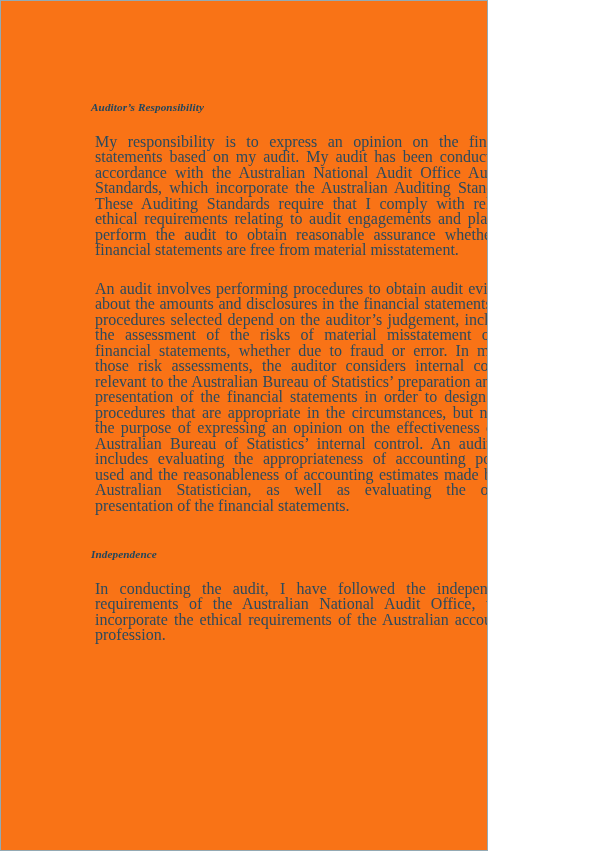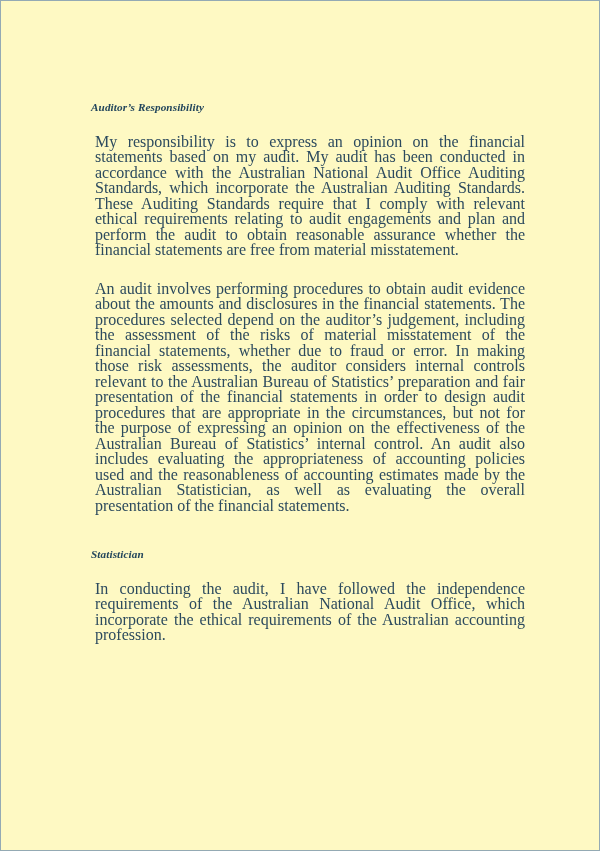--- a/index.html
+++ b/index.html
@@ -7,24 +7,24 @@
     margin: 0;
     padding: 0;
     background: #ffffff;
   }
   body {
     font-family: "Liberation Serif", "DejaVu Serif", serif;
   }
 
   .page {
     position: relative;
-    width: 600px;
+    width: 488px;
     height: 851px;
     box-sizing: border-box;
-    background: #fef9c3;
+    background: #f97316;
     border: 1px solid #94aab4;
     overflow: hidden;
   }
 
   .page-body {
     position: absolute;
     left: 90px;
     top: 99px;
     width: 438px;
   }
@@ -69,20 +69,20 @@
 
     <div class="gap-para-to-para"></div>
 
     <p class="para">An audit involves performing procedures to obtain audit evidence about the amounts and disclosures in the financial statements. The procedures selected depend on the auditor’s judgement, including the assessment of the risks of material misstatement of the financial statements, whether due to fraud or error. In making those risk assessments, the auditor considers internal controls relevant to the Australian Bureau of Statistics’ preparation and fair presentation of the financial statements in order to design audit procedures that are appropriate in the circumstances, but not for the purpose of expressing an opinion on the effectiveness of the Australian Bureau of Statistics’ internal control. An audit also includes evaluating the appropriateness of accounting policies used and the reasonableness of accounting estimates made by the Australian Statistician, as well as evaluating the overall presentation of the financial statements.</p>
 
     <div class="gap-para-to-para"></div>
 
 
     <div class="gap-para-to-heading"></div>
 
-    <h2 class="section-heading">Statistician</h2>
+    <h2 class="section-heading">Independence</h2>
 
     <div class="gap-heading-to-para"></div>
 
     <p class="para">In conducting the audit, I have followed the independence requirements of the Australian National Audit Office, which incorporate the ethical requirements of the Australian accounting profession.</p>
 
   </div>
 </div>
 
 </body></html>

